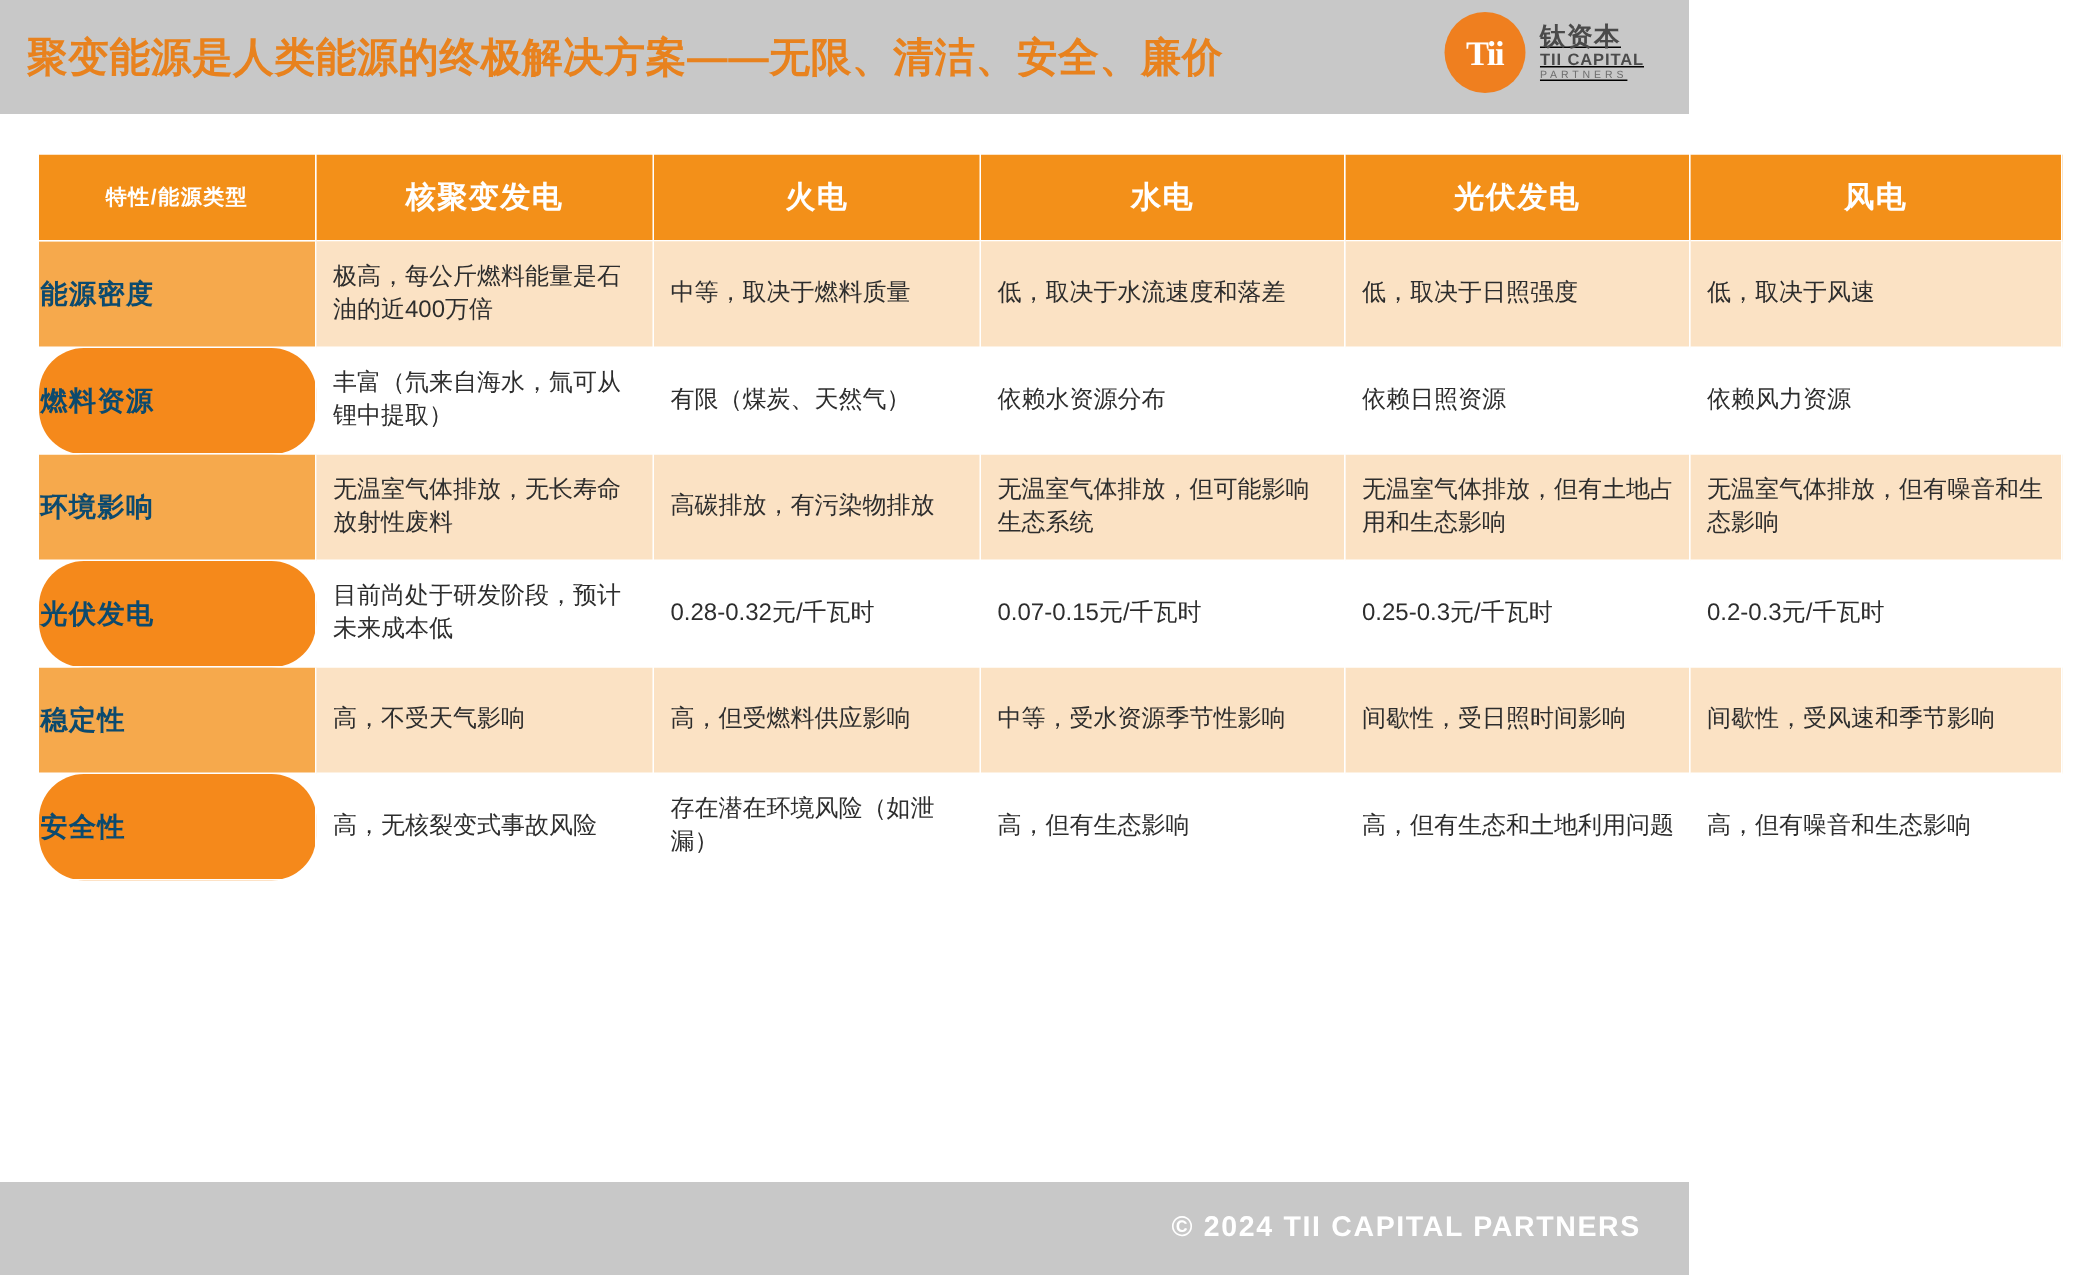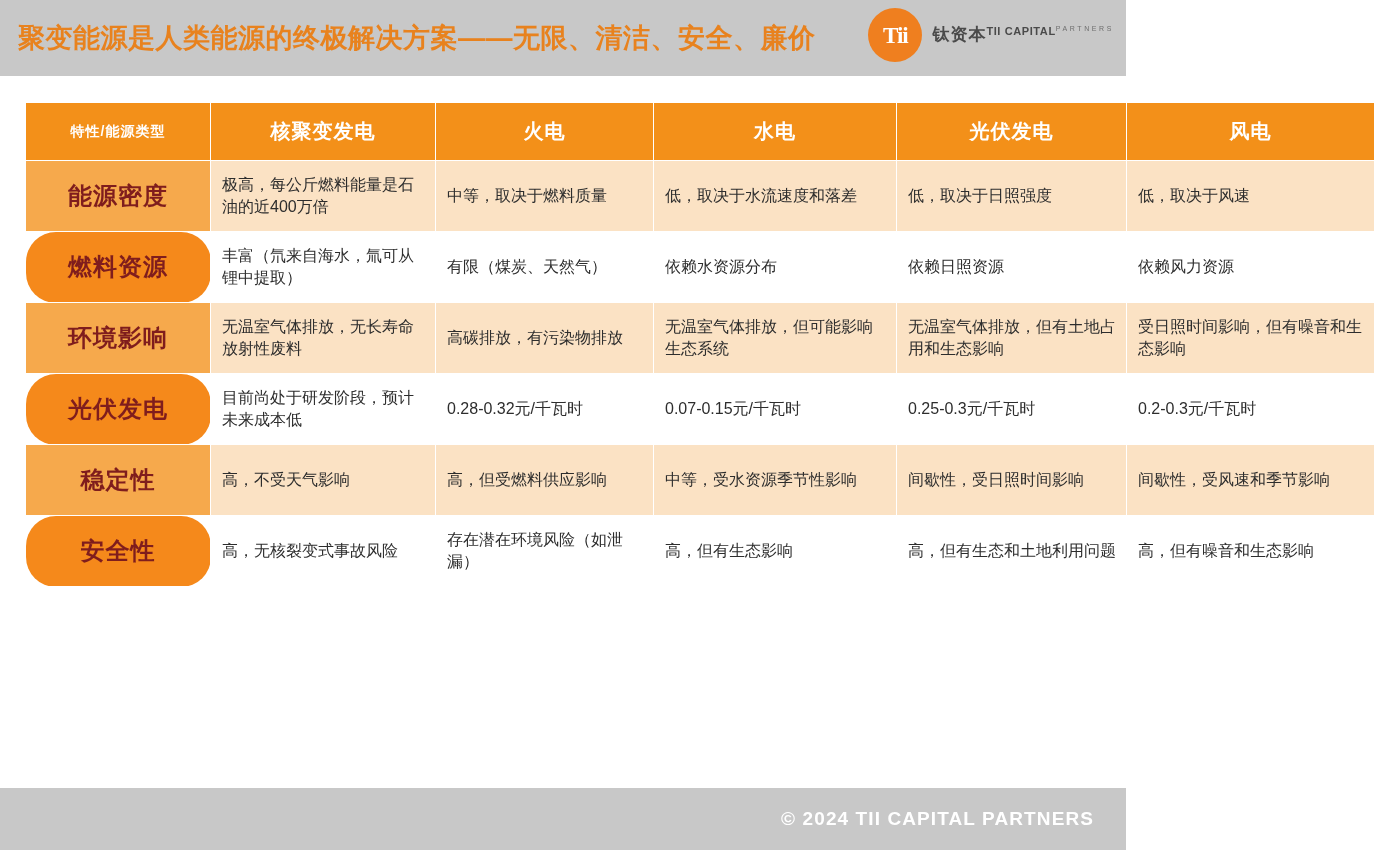--- a/index.html
+++ b/index.html
@@ -34,21 +34,21 @@
     margin-left: 18px;
     font-size: 27px;
     font-weight: bold;
     color: #e8821e;
     letter-spacing: 0.5px;
     white-space: nowrap;
     font-family: "Liberation Sans", sans-serif;
   }
   .logo-wrap {
     position: absolute;
-    right: 12px;
+    right: 30px;
     top: 8px;
     display: flex;
     align-items: center;
     gap: 10px;
   }
   .logo-mark {
     width: 54px;
     height: 54px;
     border-radius: 50%;
     background: #ef7f1f;
@@ -60,23 +60,24 @@
   .logo-mark .tii {
     color: #ffffff;
     font-size: 23px;
     font-weight: bold;
     letter-spacing: -1px;
     line-height: 1;
     font-family: "Liberation Serif", serif;
   }
   .logo-text {
     display: flex;
-    flex-direction: row;
+    flex-direction: column;
     justify-content: space-between;
     line-height: 1.15;
+    text-decoration: underline;
   }
   .logo-cn {
     font-size: 17px;
     font-weight: bold;
     color: #4a4a4a;
     letter-spacing: 1px;
   }
   .logo-en {
     font-size: 11px;
     font-weight: bold;
@@ -110,24 +111,23 @@
     font-size: 20px;
     font-weight: bold;
     height: 58px;
     text-align: center;
     letter-spacing: 1px;
   }
   thead th.first-col {
     font-size: 14px;
   }
   tbody td.rowhead {
-    color: #7f1d1d;
-    font-size: 24px;
-    font-weight: bold;
-    text-align: center;
+    color: #0c4a6e;
+    font-size: 18px;
+    font-weight: bold;
     letter-spacing: 1px;
   }
   tbody tr.odd td.rowhead { background: #f6a94c; }
   tbody tr.even td.rowhead { background: #f5891b; border-radius: 30px; }
   tbody td.cell {
     font-size: 16px;
     color: #2d2d2d;
     padding: 8px 10px 8px 11px;
     line-height: 1.38;
     font-family: "Liberation Sans", sans-serif;
@@ -215,21 +215,21 @@
           <td class="cell">依赖水资源分布</td>
           <td class="cell">依赖日照资源</td>
           <td class="cell">依赖风力资源</td>
         </tr>
         <tr class="odd">
           <td class="rowhead">环境影响</td>
           <td class="cell">无温室气体排放，无长寿命放射性废料</td>
           <td class="cell">高碳排放，有污染物排放</td>
           <td class="cell">无温室气体排放，但可能影响生态系统</td>
           <td class="cell">无温室气体排放，但有土地占用和生态影响</td>
-          <td class="cell">受日照时间影响，但有噪音和生态影响</td>
+          <td class="cell">无温室气体排放，但有噪音和生态影响</td>
         </tr>
         <tr class="even">
           <td class="rowhead">光伏发电</td>
           <td class="cell">目前尚处于研发阶段，预计未来成本低</td>
           <td class="cell">0.28-0.32元/千瓦时</td>
           <td class="cell">0.07-0.15元/千瓦时</td>
           <td class="cell">0.25-0.3元/千瓦时</td>
           <td class="cell">0.2-0.3元/千瓦时</td>
         </tr>
         <tr class="odd">

